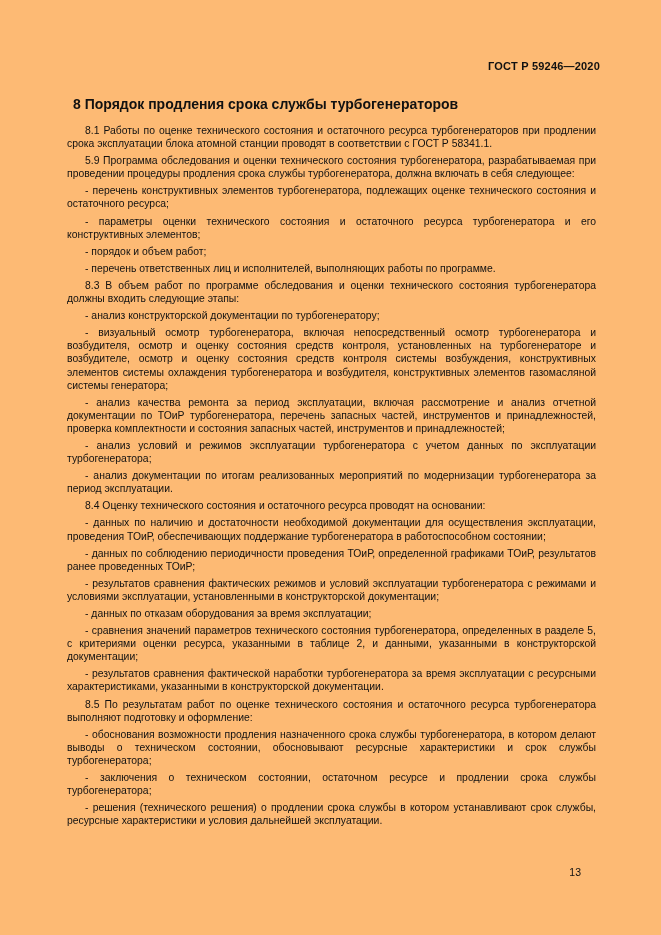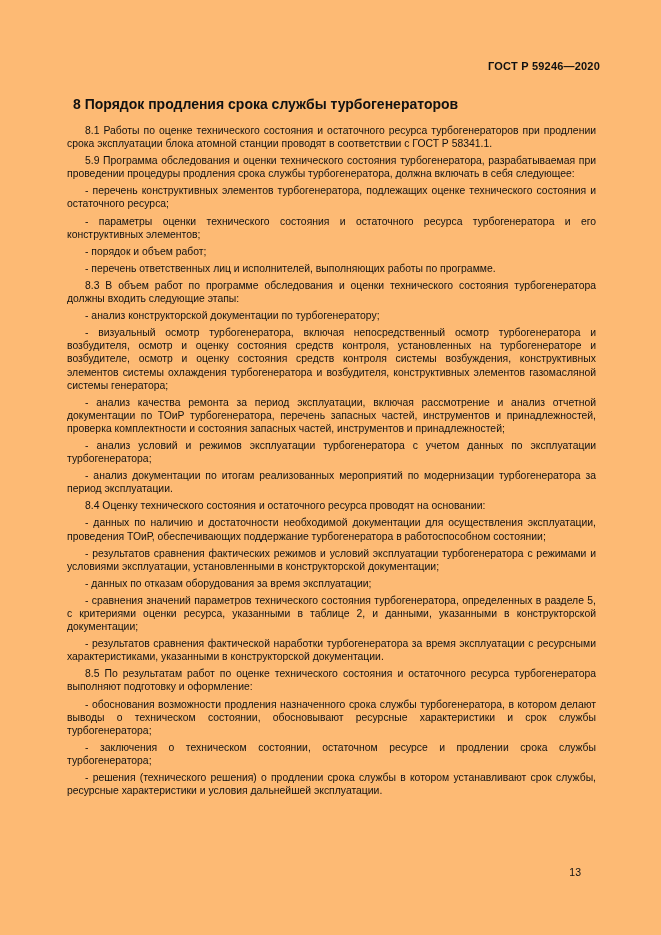--- a/index.html
+++ b/index.html
@@ -68,20 +68,21 @@
       <p>- порядок и объем работ;</p>
       <p>- перечень ответственных лиц и исполнителей, выполняющих работы по программе.</p>
       <p>8.3 В объем работ по программе обследования и оценки технического состояния турбогенератора должны входить следующие этапы:</p>
       <p>- анализ конструкторской документации по турбогенератору;</p>
       <p>- визуальный осмотр турбогенератора, включая непосредственный осмотр турбогенератора и возбудителя, осмотр и оценку состояния средств контроля, установленных на турбогенераторе и возбудителе, осмотр и оценку состояния средств контроля системы возбуждения, конструктивных элементов системы охлаждения турбогенератора и возбудителя, конструктивных элементов газомасляной системы генератора;</p>
       <p>- анализ качества ремонта за период эксплуатации, включая рассмотрение и анализ отчетной документации по ТОиР турбогенератора, перечень запасных частей, инструментов и принадлежностей, проверка комплектности и состояния запасных частей, инструментов и принадлежностей;</p>
       <p>- анализ условий и режимов эксплуатации турбогенератора с учетом данных по эксплуатации турбогенератора;</p>
       <p>- анализ документации по итогам реализованных мероприятий по модернизации турбогенератора за период эксплуатации.</p>
       <p>8.4 Оценку технического состояния и остаточного ресурса проводят на основании:</p>
       <p>- данных по наличию и достаточности необходимой документации для осуществления эксплуатации, проведения ТОиР, обеспечивающих поддержание турбогенератора в работоспособном состоянии;</p>
+      <p>- данных по соблюдению периодичности проведения ТОиР, определенной графиками ТОиР, результатов ранее проведенных ТОиР;</p>
       <p>- результатов сравнения фактических режимов и условий эксплуатации турбогенератора с режимами и условиями эксплуатации, установленными в конструкторской документации;</p>
       <p>- данных по отказам оборудования за время эксплуатации;</p>
       <p>- сравнения значений параметров технического состояния турбогенератора, определенных в разделе 5, с критериями оценки ресурса, указанными в таблице 2, и данными, указанными в конструкторской документации;</p>
       <p>- результатов сравнения фактической наработки турбогенератора за время эксплуатации с ресурсными характеристиками, указанными в конструкторской документации.</p>
       <p>8.5 По результатам работ по оценке технического состояния и остаточного ресурса турбогенератора выполняют подготовку и оформление:</p>
       <p>- обоснования возможности продления назначенного срока службы турбогенератора, в котором делают выводы о техническом состоянии, обосновывают ресурсные характеристики и срок службы турбогенератора;</p>
       <p>- заключения о техническом состоянии, остаточном ресурсе и продлении срока службы турбогенератора;</p>
       <p>- решения (технического решения) о продлении срока службы в котором устанавливают срок службы, ресурсные характеристики и условия дальнейшей эксплуатации.</p>
     </div>
   </div>

